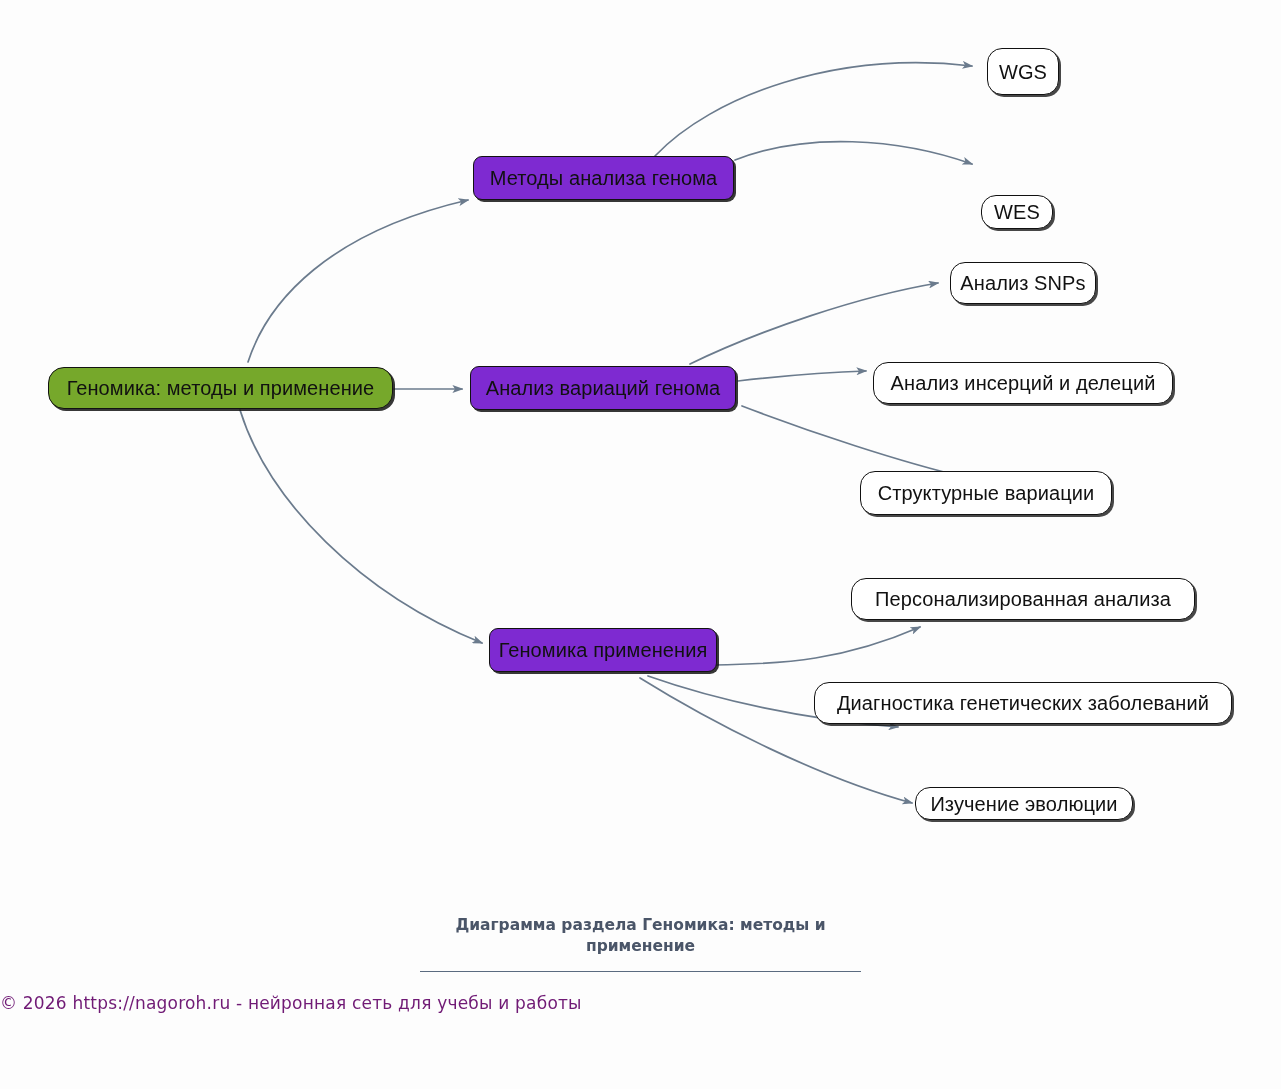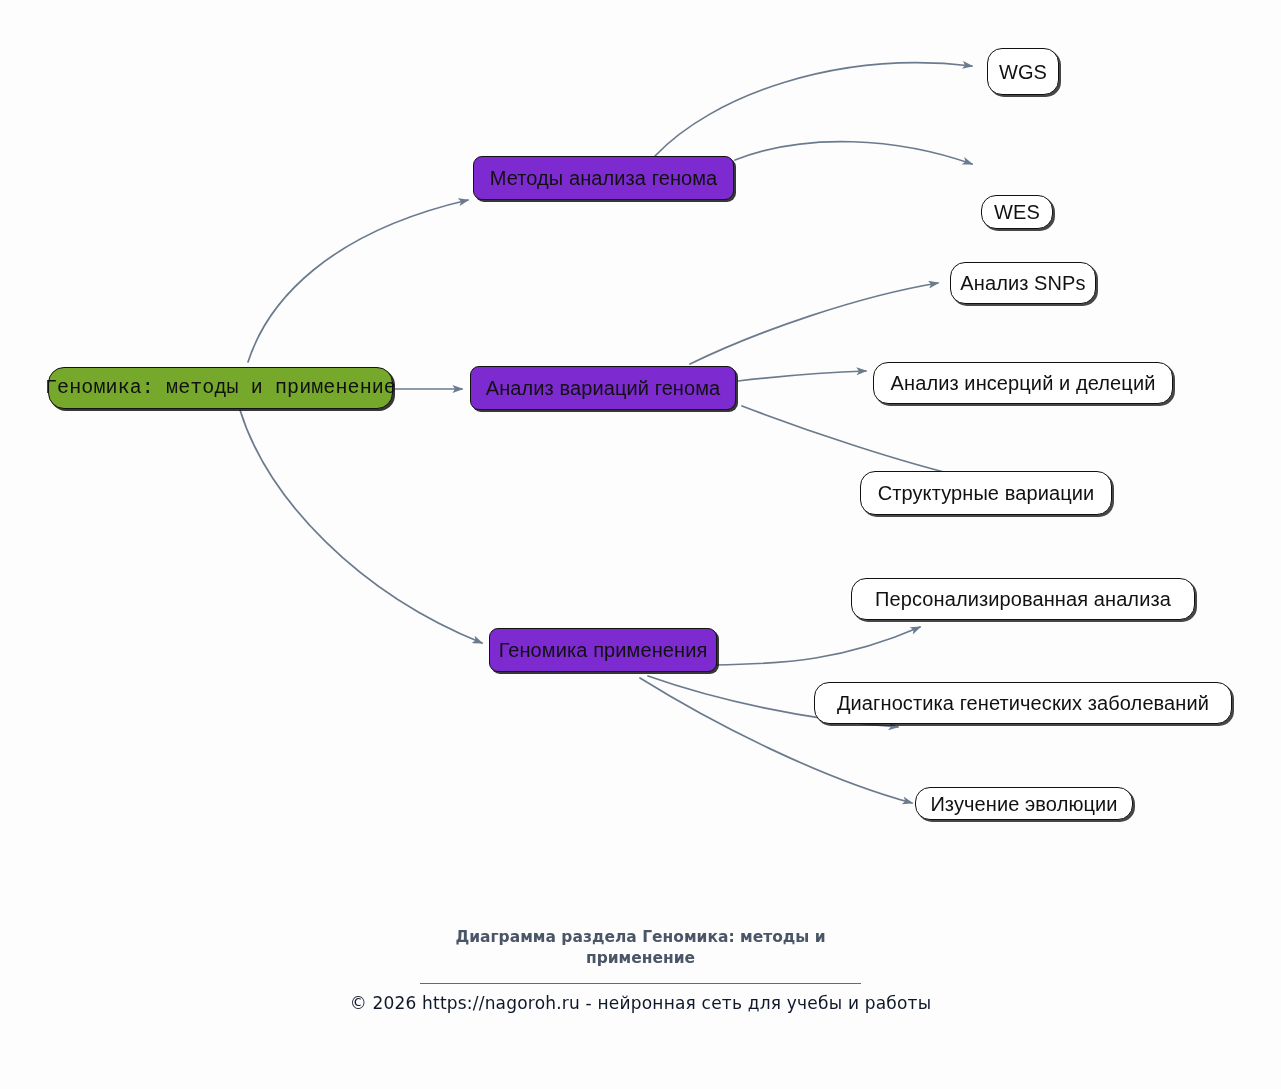--- a/index.html
+++ b/index.html
@@ -45,21 +45,20 @@
     color: #111111;
     white-space: nowrap;
     letter-spacing: 0.1px;
     box-shadow: 2px 2px 0 rgba(20,20,20,0.85);
     background: #ffffff;
   }
   .node.root {
     background: #76a82b;
     border-color: #121212;
     border-radius: 16px;
-    font-family: Liberation Mono, monospace;
   }
   .node.branch {
     background: #7e2ad1;
     border-color: #121212;
     border-radius: 9px;
   }
   .node.leaf {
     background: #ffffff;
     border-color: #111111;
     border-width: 1.5px;
@@ -75,37 +74,36 @@
     top: 915px;
     text-align: center;
   }
   .caption-title {
     font-family: "DejaVu Sans", "Liberation Sans", sans-serif;
     font-weight: bold;
     font-size: 15.5px;
     color: #4a5568;
     line-height: 1.35;
     width: 430px;
-    margin: 12px auto;
+    margin: 0 auto;
   }
   .caption-rule {
     width: 441px;
     height: 0;
     margin: 14px auto 0 auto;
     border-top: 1.5px solid #5b6b80;
   }
   .copyright {
     position: absolute;
     left: 0;
     right: 0;
     top: 993px;
-    text-align: center;
     font-family: "DejaVu Sans", "Liberation Sans", sans-serif;
     font-size: 17px;
-    color: #0f172a;
+    color: #701a75;
     letter-spacing: 0.2px;
   }
 </style>
 </head>
 <body>
 
 <div id="canvas">
 
   <svg class="diagram-svg" viewBox="0 0 1281 1089" aria-hidden="true">
     <defs>

